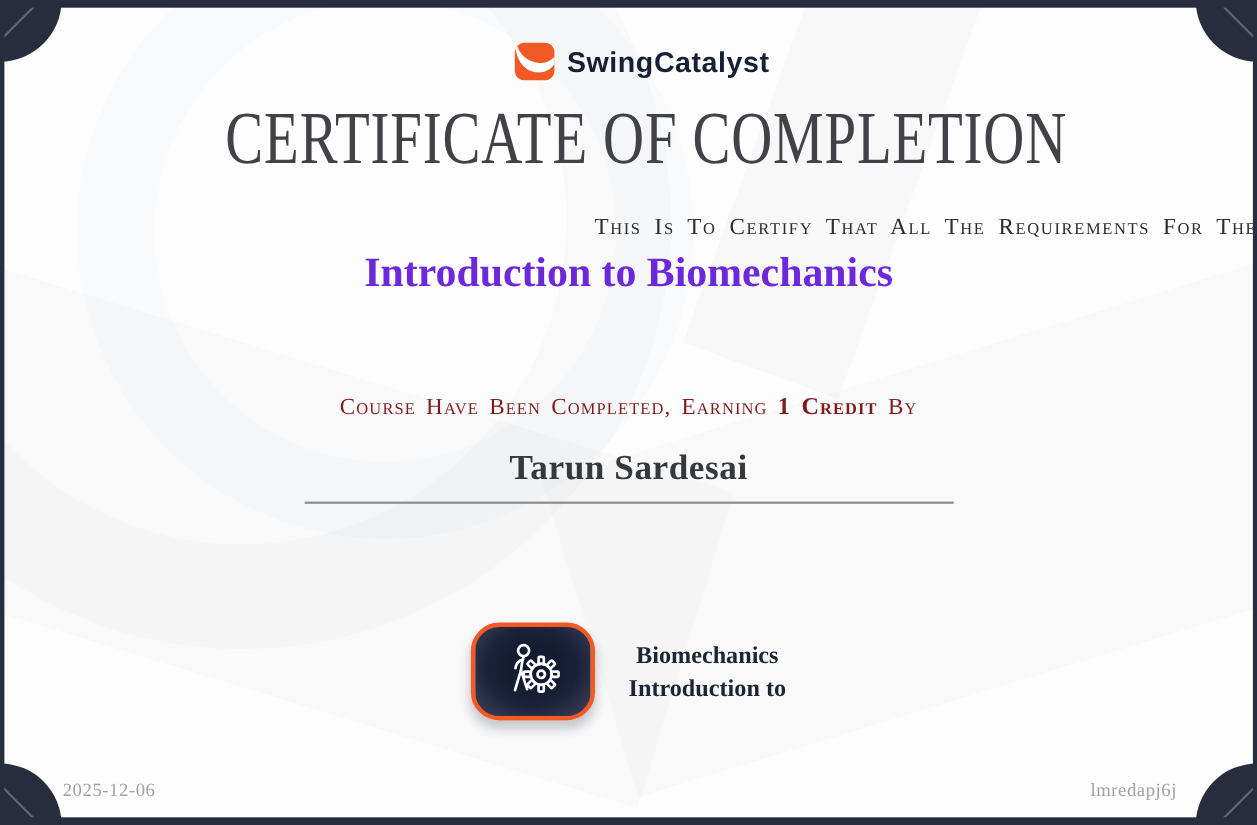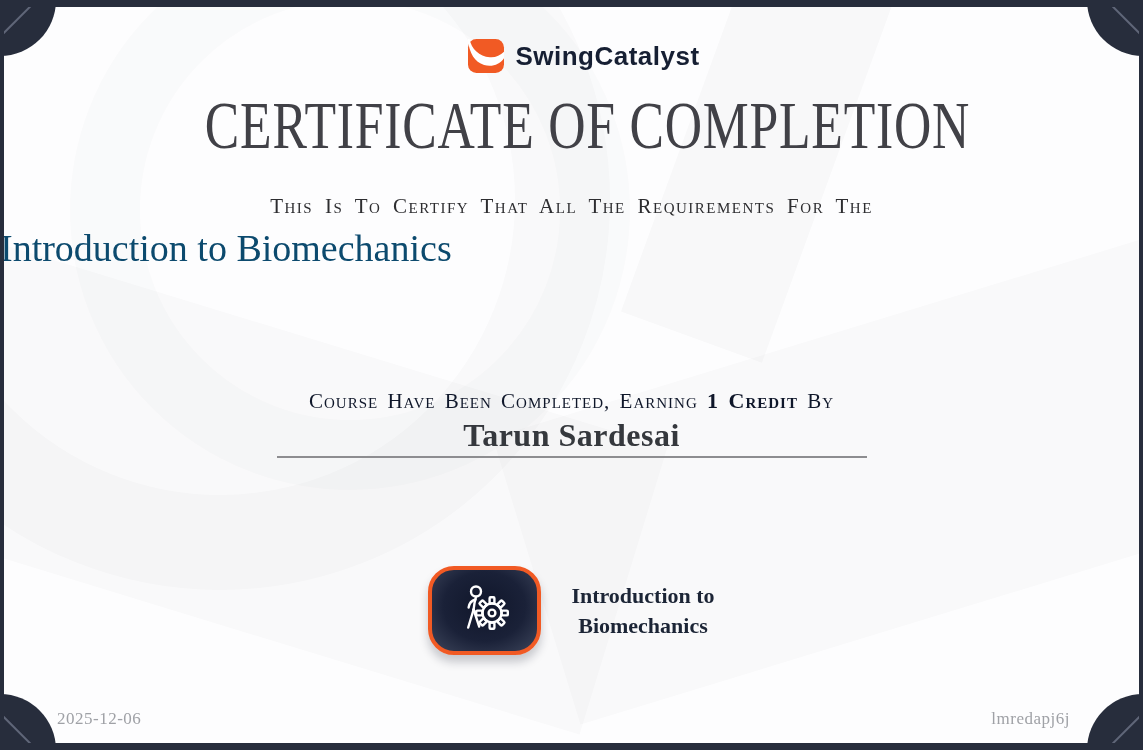--- a/index.html
+++ b/index.html
@@ -71,42 +71,43 @@
   }
   .cert-title span {
     display: inline-block;
     font-size: 68px; font-weight: 500; color: #414147;
     letter-spacing: 1px;
     transform: scaleX(0.76); transform-origin: center;
   }
 
   .certify-line {
     position: absolute; top: 194px; left: 0; width: 100%;
-    text-align: center;
+    text-align: right;
     font-variant: small-caps;
     font-size: 21px; color: #2d2d30;
     letter-spacing: 1.5px; word-spacing: 5px;
   }
 
   .course-title {
     position: absolute; top: 226px; left: 0; width: 100%;
-    font-size: 38px; font-weight: 400; color: #0c4a6e;
+    text-align: center;
+    font-size: 38px; font-weight: 700; color: #6d28d9;
   }
 
   .completion-line {
-    position: absolute; top: 388px; left: 0; width: 100%;
+    position: absolute; top: 356px; left: 0; width: 100%;
     text-align: center;
     font-variant: small-caps;
-    font-size: 21px; color: #0f172a;
+    font-size: 21px; color: #7f1d1d;
     letter-spacing: 1px; word-spacing: 3px;
   }
   .completion-line .credit { font-weight: 700; font-size: 22px; }
 
   .recipient-name {
-    position: absolute; top: 417px; left: 0; width: 100%;
+    position: absolute; top: 406px; left: 0; width: 100%;
     text-align: center;
     font-size: 32px; font-weight: 700; color: #35383d;
     letter-spacing: 0.5px;
   }
 
   .name-underline {
     position: absolute; top: 456px; left: 277px; width: 590px; height: 0;
     border-top: 2px solid #8d8d90;
   }
 
@@ -194,22 +195,22 @@
               <rect x="-2.4" y="-15.8" width="4.8" height="6.2" rx="1" transform="rotate(135)"></rect>
               <rect x="-2.4" y="-15.8" width="4.8" height="6.2" rx="1" transform="rotate(180)"></rect>
               <rect x="-2.4" y="-15.8" width="4.8" height="6.2" rx="1" transform="rotate(225)"></rect>
               <rect x="-2.4" y="-15.8" width="4.8" height="6.2" rx="1" transform="rotate(270)"></rect>
               <rect x="-2.4" y="-15.8" width="4.8" height="6.2" rx="1" transform="rotate(315)"></rect>
             </g>
           </g>
         </svg>
       </div>
       <div class="badge-label">
+        <div>Biomechanics</div>
         <div>Introduction to</div>
-        <div>Biomechanics</div>
       </div>
     </div>
 
     <div class="footer-date">2025-12-06</div>
     <div class="footer-code">lmredapj6j</div>
 
   </div>
 
   <div class="corner corner-tl">
     <div class="blob"></div>

